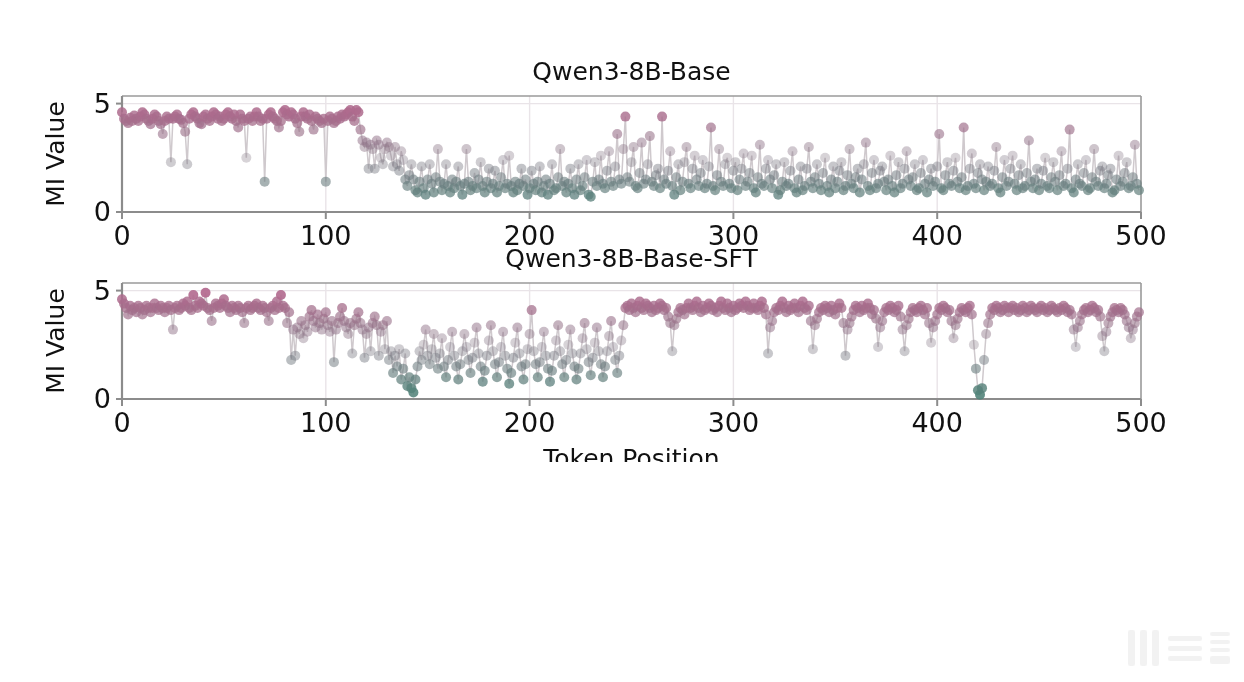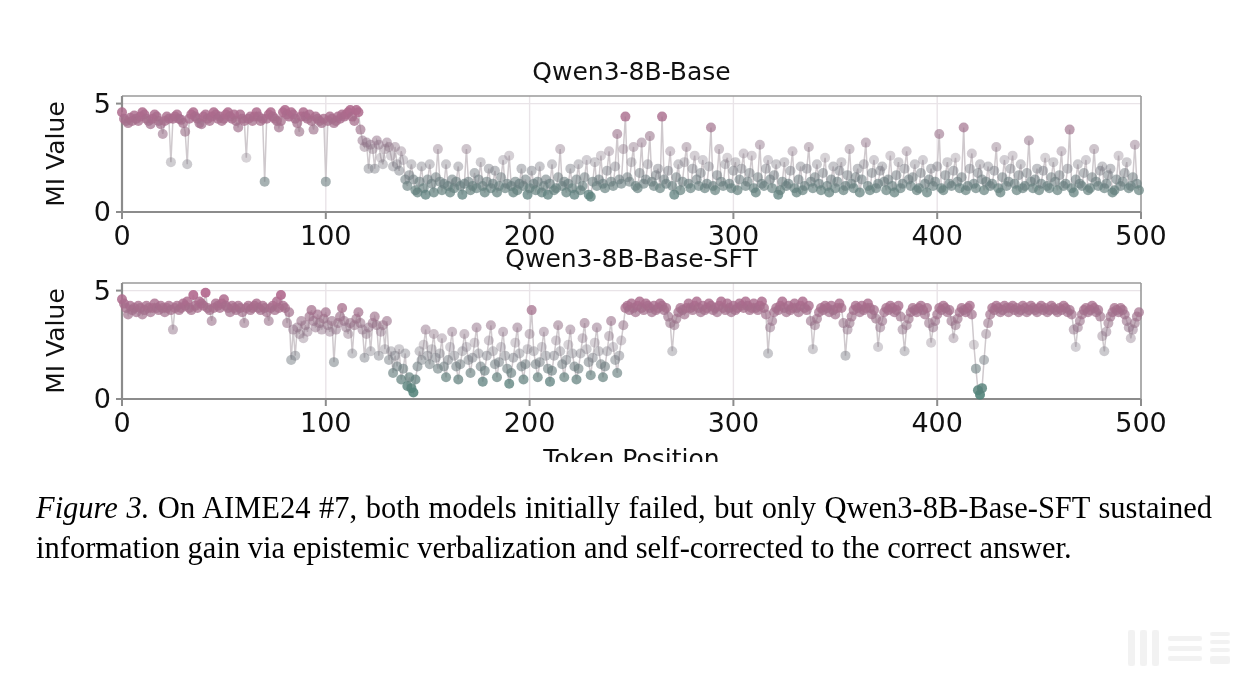--- a/index.html
+++ b/index.html
@@ -1128,23 +1128,20 @@
           <line x1="937.2" y1="399" x2="937.2" y2="406" class="tick-mark"></line>
           <text x="937.2" y="432" text-anchor="middle" class="tick-text">400</text>
           <line x1="1141" y1="399" x2="1141" y2="406" class="tick-mark"></line>
           <text x="1141" y="432" text-anchor="middle" class="tick-text">500</text>
           <text x="0" y="0" text-anchor="middle" class="axis-title" transform="translate(64,341) rotate(-90)">MI Value</text>
           <text x="631.5" y="467" text-anchor="middle" class="axis-title">Token Position</text>
         </g>
       </svg>
   </div>
 
-  <div class="caption-area">
-    <span class="fig-label">Figure 3.</span><span> On AIME24 #7, both models initially failed, but only Qwen3-8B-Base-SFT sustained information gain via epistemic verbalization and self-corrected to the correct answer.</span>
-  </div>
 
   <svg class="watermark" viewBox="0 0 112 52">
     <g fill="#8a8a8a">
       <rect x="4" y="8" width="7" height="36" rx="2"></rect>
       <rect x="16" y="8" width="7" height="36" rx="2"></rect>
       <rect x="28" y="8" width="7" height="36" rx="2"></rect>
       <rect x="44" y="14" width="34" height="5" rx="2"></rect>
       <rect x="44" y="24" width="34" height="5" rx="2"></rect>
       <rect x="44" y="34" width="34" height="5" rx="2"></rect>
       <rect x="86" y="10" width="20" height="4" rx="2"></rect>

